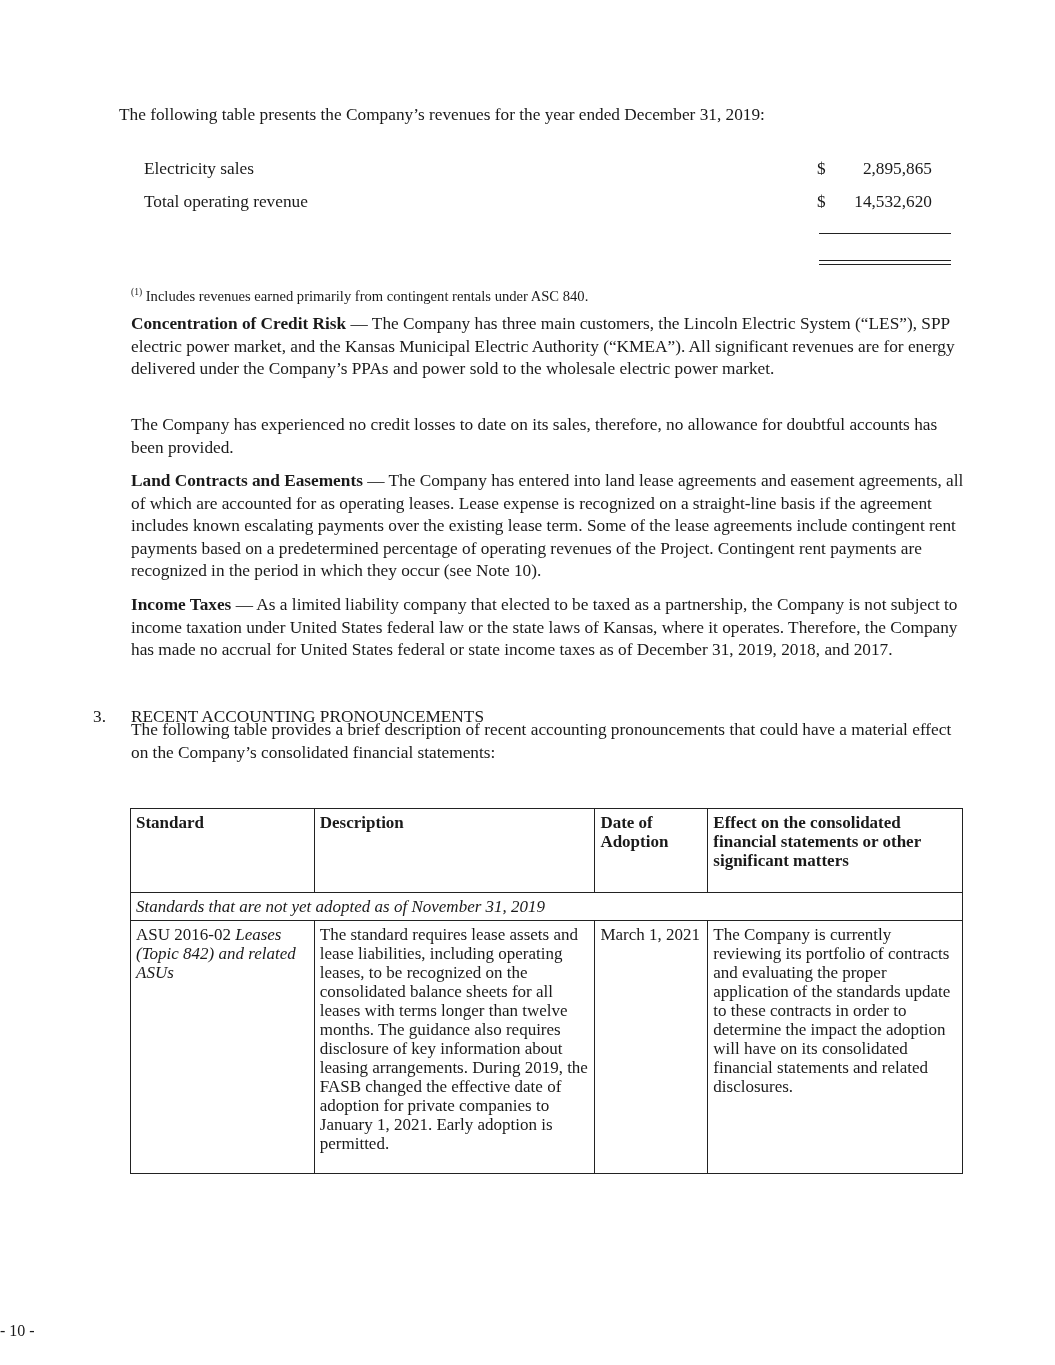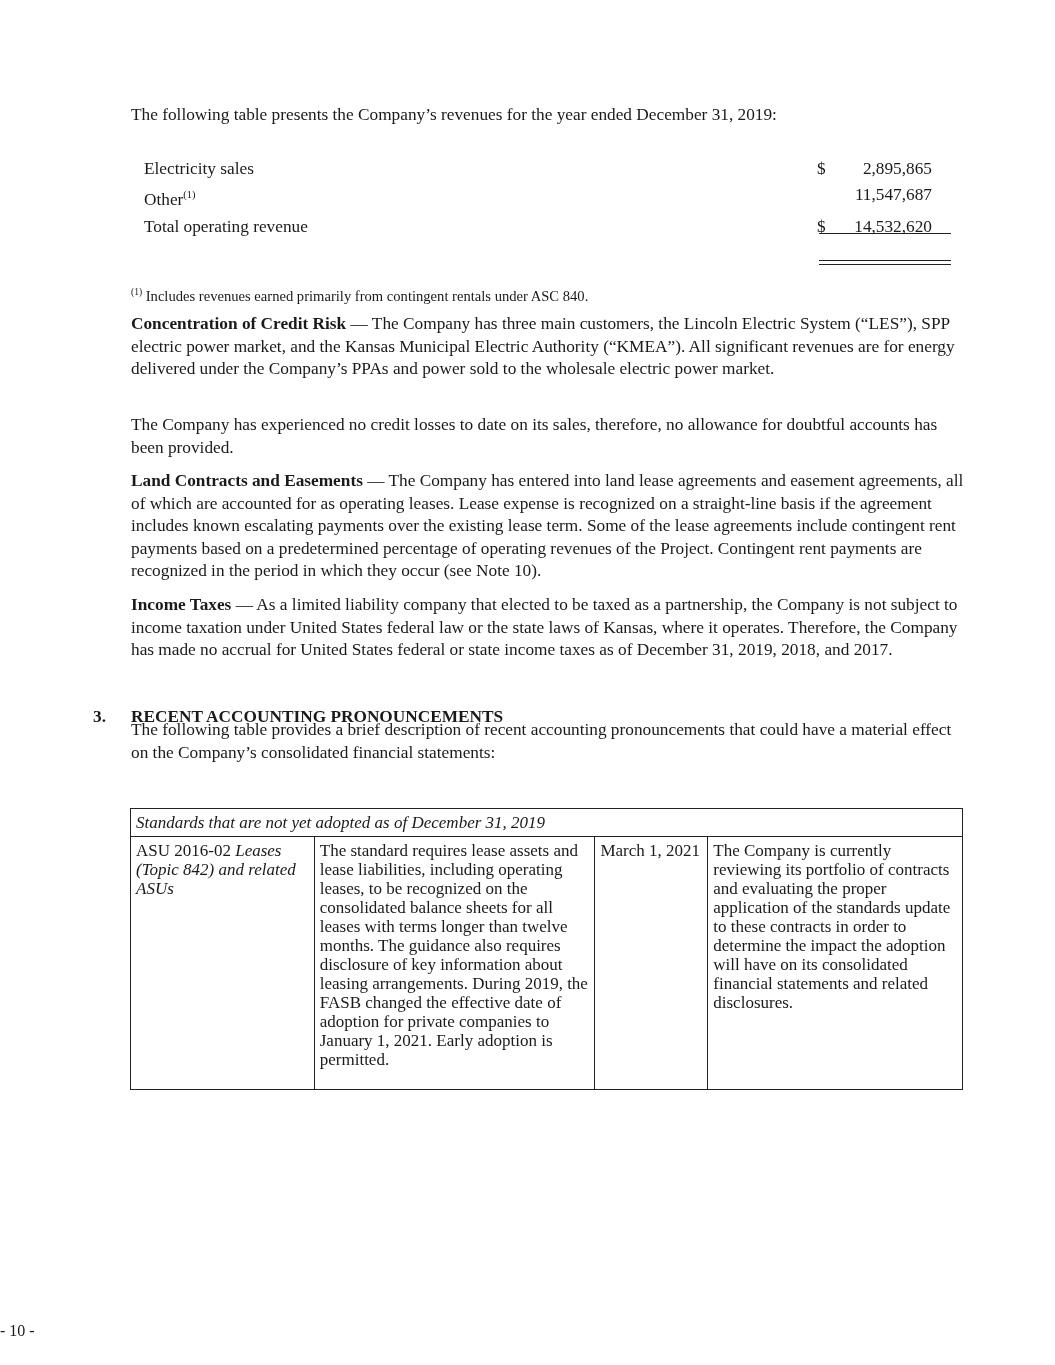--- a/index.html
+++ b/index.html
@@ -3,34 +3,34 @@
 <meta charset="utf-8">
 <style>
   html, body { margin: 0; padding: 0; background: #ffffff; }
   body {
     width: 1055px; height: 1365px; position: relative; overflow: hidden;
     font-family: "Liberation Serif", "DejaVu Serif", serif;
     color: #1a1a1a;
   }
   .abs { position: absolute; }
   .p { font-size: 17.3px; line-height: 22.5px; margin: 0; }
-  .intro { left: 131px; top: 104px; width: 830px; }
+  .intro { left: 119px; top: 104px; width: 830px; }
   .rev { left: 131px; top: 156px; width: 820px; font-size: 17.3px; }
   .rev-row { position: relative; height: 25.5px; }
   .rev-label { position: absolute; left: 13px; top: 0; line-height: 25px; }
   .rev-dollar { position: absolute; left: 686px; top: 0; line-height: 25px; }
   .rev-amt { position: absolute; right: 19px; top: 0; line-height: 25px; text-align: right; }
   .sup { font-size: 10.5px; vertical-align: 7px; }
   .rule-single { position: absolute; left: 688px; width: 132px; height: 0; border-top: 1.5px solid #222; }
   .rule-double { position: absolute; left: 688px; width: 132px; height: 3px; border-top: 1.5px solid #222; border-bottom: 1.5px solid #222; }
   .footnote { left: 131px; top: 282px; font-size: 14.6px; line-height: 20px; }
   .footnote .sup { font-size: 9.5px; vertical-align: 6px; }
   .para-block { left: 131px; width: 835px; }
   b { font-weight: bold; }
-  .h3 { left: 93px; top: 705px; font-size: 17.3px; font-weight: bold; line-height: 24px; }
+  .h3 { left: 93px; top: 705px; font-size: 17.3px; font-weight: normal; line-height: 24px; }
   .h3 .num { display: inline-block; width: 38px; }
   table.acct {
     position: absolute; left: 130px; top: 808px; width: 833px;
     border-collapse: collapse; font-size: 17px; line-height: 19px;
   }
   table.acct td, table.acct th {
     border: 1.5px solid #222; vertical-align: top; text-align: left;
     padding: 4px 5px 2px 5px;
   }
   table.acct th { font-weight: bold; height: 77px; }
@@ -42,25 +42,20 @@
 </head>
 <body>
 
 <p class="abs p intro">The following table presents the Company’s revenues for the year ended December 31, 2019:</p>
 
 <div class="abs rev">
   <div class="rev-row">
     <span class="rev-label"><span>Electricity sales</span></span>
     <span class="rev-dollar">$</span>
     <span class="rev-amt">2,895,865</span>
-  </div>
-  <div class="rev-row">
-    <span class="rev-label"><span>Other</span><span class="sup">(1)</span></span>
-    <span class="rev-dollar"></span>
-    <span class="rev-amt">11,547,687</span>
   </div>
   <div class="rule-single" style="top: 77px;"></div>
   <div class="rev-row" style="margin-top: 7px;">
     <span class="rev-label">Total operating revenue</span>
     <span class="rev-dollar">$</span>
     <span class="rev-amt">14,532,620</span>
   </div>
   <div class="rule-double" style="top: 104px;"></div>
 </div>
 
@@ -84,22 +79,28 @@
 <p class="abs p para-block" style="top: 719px;">The following table provides a brief description of recent accounting pronouncements that could have a material effect on the Company’s consolidated financial statements:</p>
 
 <table class="acct">
   <colgroup>
     <col style="width: 184px;">
     <col style="width: 281px;">
     <col style="width: 113px;">
     <col style="width: 255px;">
   </colgroup>
   <tbody>
+      <tr>
+    <th>Standard</th>
+    <th>Description</th>
+    <th>Date of Adoption</th>
+    <th>Effect on the consolidated financial statements or other significant matters</th>
+  </tr>
   <tr class="sec">
-    <td colspan="4">Standards that are not yet adopted as of December 31, 2019</td>
+    <td colspan="4">Standards that are not yet adopted as of November 31, 2019</td>
   </tr>
   <tr class="data">
     <td><span>ASU 2016-02 </span><i>Leases (Topic 842) and related ASUs</i></td>
     <td>The standard requires lease assets and lease liabilities, including operating leases, to be recognized on the consolidated balance sheets for all leases with terms longer than twelve months. The guidance also requires disclosure of key information about leasing arrangements. During 2019, the FASB changed the effective date of adoption for private companies to January 1, 2021. Early adoption is permitted.</td>
     <td>March 1, 2021</td>
     <td>The Company is currently reviewing its portfolio of contracts and evaluating the proper application of the standards update to these contracts in order to determine the impact the adoption will have on its consolidated financial statements and related disclosures.</td>
   </tr>
 </tbody>
   </table>
 

